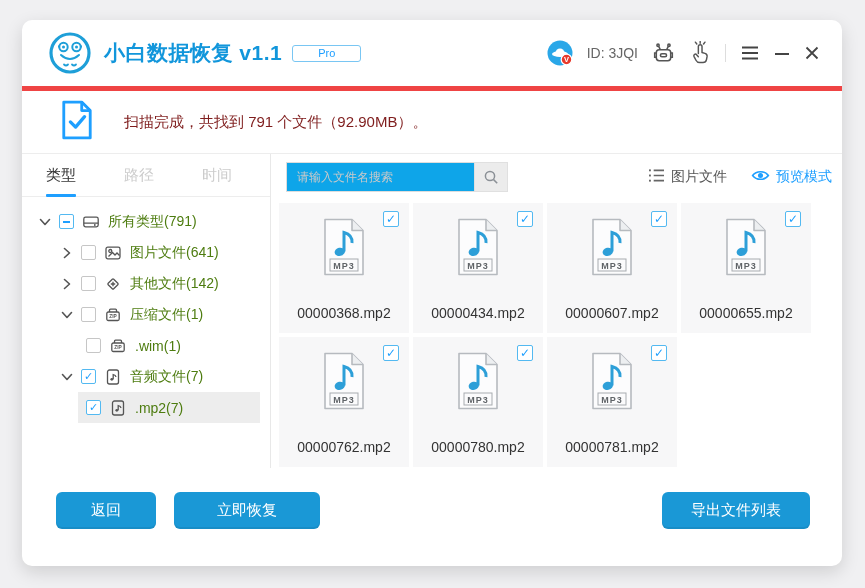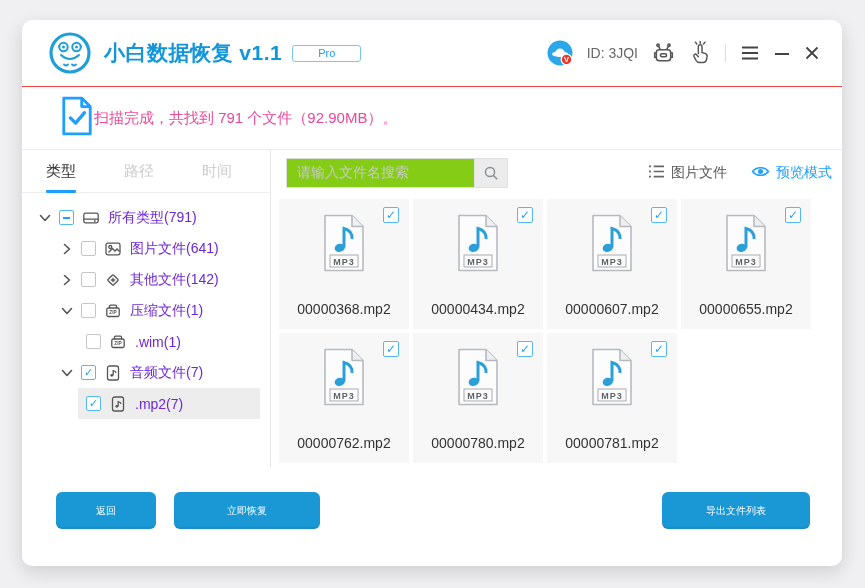--- a/index.html
+++ b/index.html
@@ -9,76 +9,76 @@
     font-family:"Liberation Sans","DejaVu Sans",sans-serif;
   }
   .window{
     position:absolute;left:22px;top:20px;width:820px;height:546px;
     background:#fff;border-radius:10px;overflow:hidden;
     box-shadow:0 6px 18px rgba(0,0,0,.14);
     display:flex;flex-direction:column;
   }
   
   .header{height:66px;display:flex;align-items:center;padding:0 22px 0 26px;
-    border-bottom:1px solid #ef4444;flex-shrink:0;}
+    border-bottom:5px solid #ef4444;flex-shrink:0;}
   .logo{width:44px;height:44px;flex-shrink:0;}
   .title{font-size:21px;font-weight:bold;color:#1296db;margin-left:12px;letter-spacing:.5px;}
   .pro{margin-left:10px;font-size:11px;color:#1e9fff;border:1px solid #79c6f3;border-radius:3px;padding:1px 25px 2px;}
   .header-right{margin-left:auto;display:flex;align-items:center;gap:14px;}
   .uid{font-size:14px;color:#666;}
   .hsep{width:1px;height:18px;background:#ddd;}
   .win-ico{display:flex;align-items:center;justify-content:center;cursor:pointer;}
   
   .banner{height:62px;display:flex;align-items:center;padding-left:38px;
     border-bottom:1px solid #ededed;flex-shrink:0;}
-  .banner-text{font-size:15px;color:#ec4899;}
+  .banner-text{margin-left:30px;font-size:15px;color:#7f1d1d;}
   
   .bodyrow{display:flex;flex:1;min-height:0;}
   .sidebar{width:248px;border-right:1px solid #e8e8e8;flex-shrink:0;display:flex;flex-direction:column;}
   .tabs{height:42px;display:flex;align-items:stretch;padding-left:24px;gap:48px;border-bottom:1px solid #ededed;}
   .tab{display:flex;align-items:center;font-size:15px;color:#ccc;position:relative;cursor:pointer;}
   .tab.active{color:#333;}
   .tab.active::after{content:'';position:absolute;left:0;right:0;bottom:-1px;height:3px;background:#1e9fff;border-radius:1px;}
   .tree{padding-top:9px;}
-  .tree-row{height:31px;display:flex;align-items:center;font-size:14px;color:#6d28d9;cursor:default;}
+  .tree-row{height:31px;display:flex;align-items:center;font-size:14px;color:#4d7c0f;cursor:default;}
   .lv0{padding-left:16px;}
   .lv1{padding-left:38px;}
   .lv2{margin-left:56px;padding-left:8px;margin-right:10px;}
   .tree-row.selected{background:#ededed;}
   .caret-box{width:14px;height:14px;margin-right:7px;flex-shrink:0;}
   .caret-box svg{display:block;}
   .cb{width:15px;height:15px;box-sizing:border-box;border:1px solid #c6c6c6;border-radius:2px;background:#fff;
       margin-right:8px;flex-shrink:0;display:flex;align-items:center;justify-content:center;}
   .cb.indeterminate{border-color:#53b9f1;}
   .cb.indeterminate::after{content:'';width:7px;height:2px;background:#1e9fff;}
   .cb.checked{border-color:#53b9f1;}
   .cb.checked::after{content:'✓';color:#1e9fff;font-size:11px;font-weight:bold;line-height:1;}
   .t-icon{width:18px;height:18px;margin-right:8px;flex-shrink:0;}
   .t-icon svg{display:block;}
   
   .content{flex:1;display:flex;flex-direction:column;min-width:0;}
   .toolbar{height:45px;display:flex;align-items:center;padding:0 10px 0 15px;flex-shrink:0;}
   .search{display:flex;height:30px;width:222px;}
-  .search input{flex:1;min-width:0;border:1px solid #ddd;border-right:none;padding:0 10px;font-size:14px;color:#333;outline:none;font-family:Liberation Mono, monospace;background:#84cc16;}
+  .search input{flex:1;min-width:0;border:1px solid #ddd;border-right:none;padding:0 10px;font-size:12px;color:#333;outline:none;font-family:Liberation Sans, sans-serif;background:#0ea5e9;}
   .search input::placeholder{color:#c9c9c9;}
   .search-btn{width:32px;background:#ececec;border:1px solid #e0e0e0;display:flex;align-items:center;justify-content:center;cursor:pointer;}
   .modes{margin-left:auto;display:flex;align-items:center;gap:24px;}
   .mode{display:flex;align-items:center;gap:6px;font-size:14px;cursor:pointer;}
   .mode.list{color:#555;}
   .mode.preview{color:#1e9fff;}
   .grid{display:flex;flex-wrap:wrap;padding:4px 0 0 8px;gap:4px;align-content:flex-start;}
   .card{width:130px;height:130px;background:#f7f7f8;position:relative;}
   .cbx{position:absolute;top:8px;right:10px;width:16px;height:16px;box-sizing:border-box;
        border:1px solid #53b9f1;border-radius:2px;background:#fff;display:flex;align-items:center;justify-content:center;cursor:pointer;}
   .cbx.checked::after{content:'✓';color:#1e9fff;font-size:12px;font-weight:bold;line-height:1;}
   .ficon{position:absolute;top:15px;left:50%;transform:translateX(-50%);}
   .fname{position:absolute;bottom:12px;width:100%;text-align:center;font-size:14px;color:#333;}
   
   .footer{height:98px;display:flex;align-items:flex-start;padding:24px 32px 0 34px;box-sizing:border-box;flex-shrink:0;}
-  .btn{background:#1a98d6;color:#fff;border:none;border-radius:6px;font-size:10px;font-family:Liberation Serif, serif;
+  .btn{background:#1a98d6;color:#fff;border:none;border-radius:6px;font-size:15px;font-family:Liberation Serif, serif;
        height:37px;display:flex;align-items:center;justify-content:center;cursor:pointer;
        box-shadow:inset 0 -2px 0 rgba(0,0,0,.07);}
   .btn-back{width:100px;}
   .btn-export{width:148px;margin-left:auto;}
   .btn-recover{width:146px;margin-left:18px;}
 </style>
 </head>
 <body>
 
 <div class="window">

